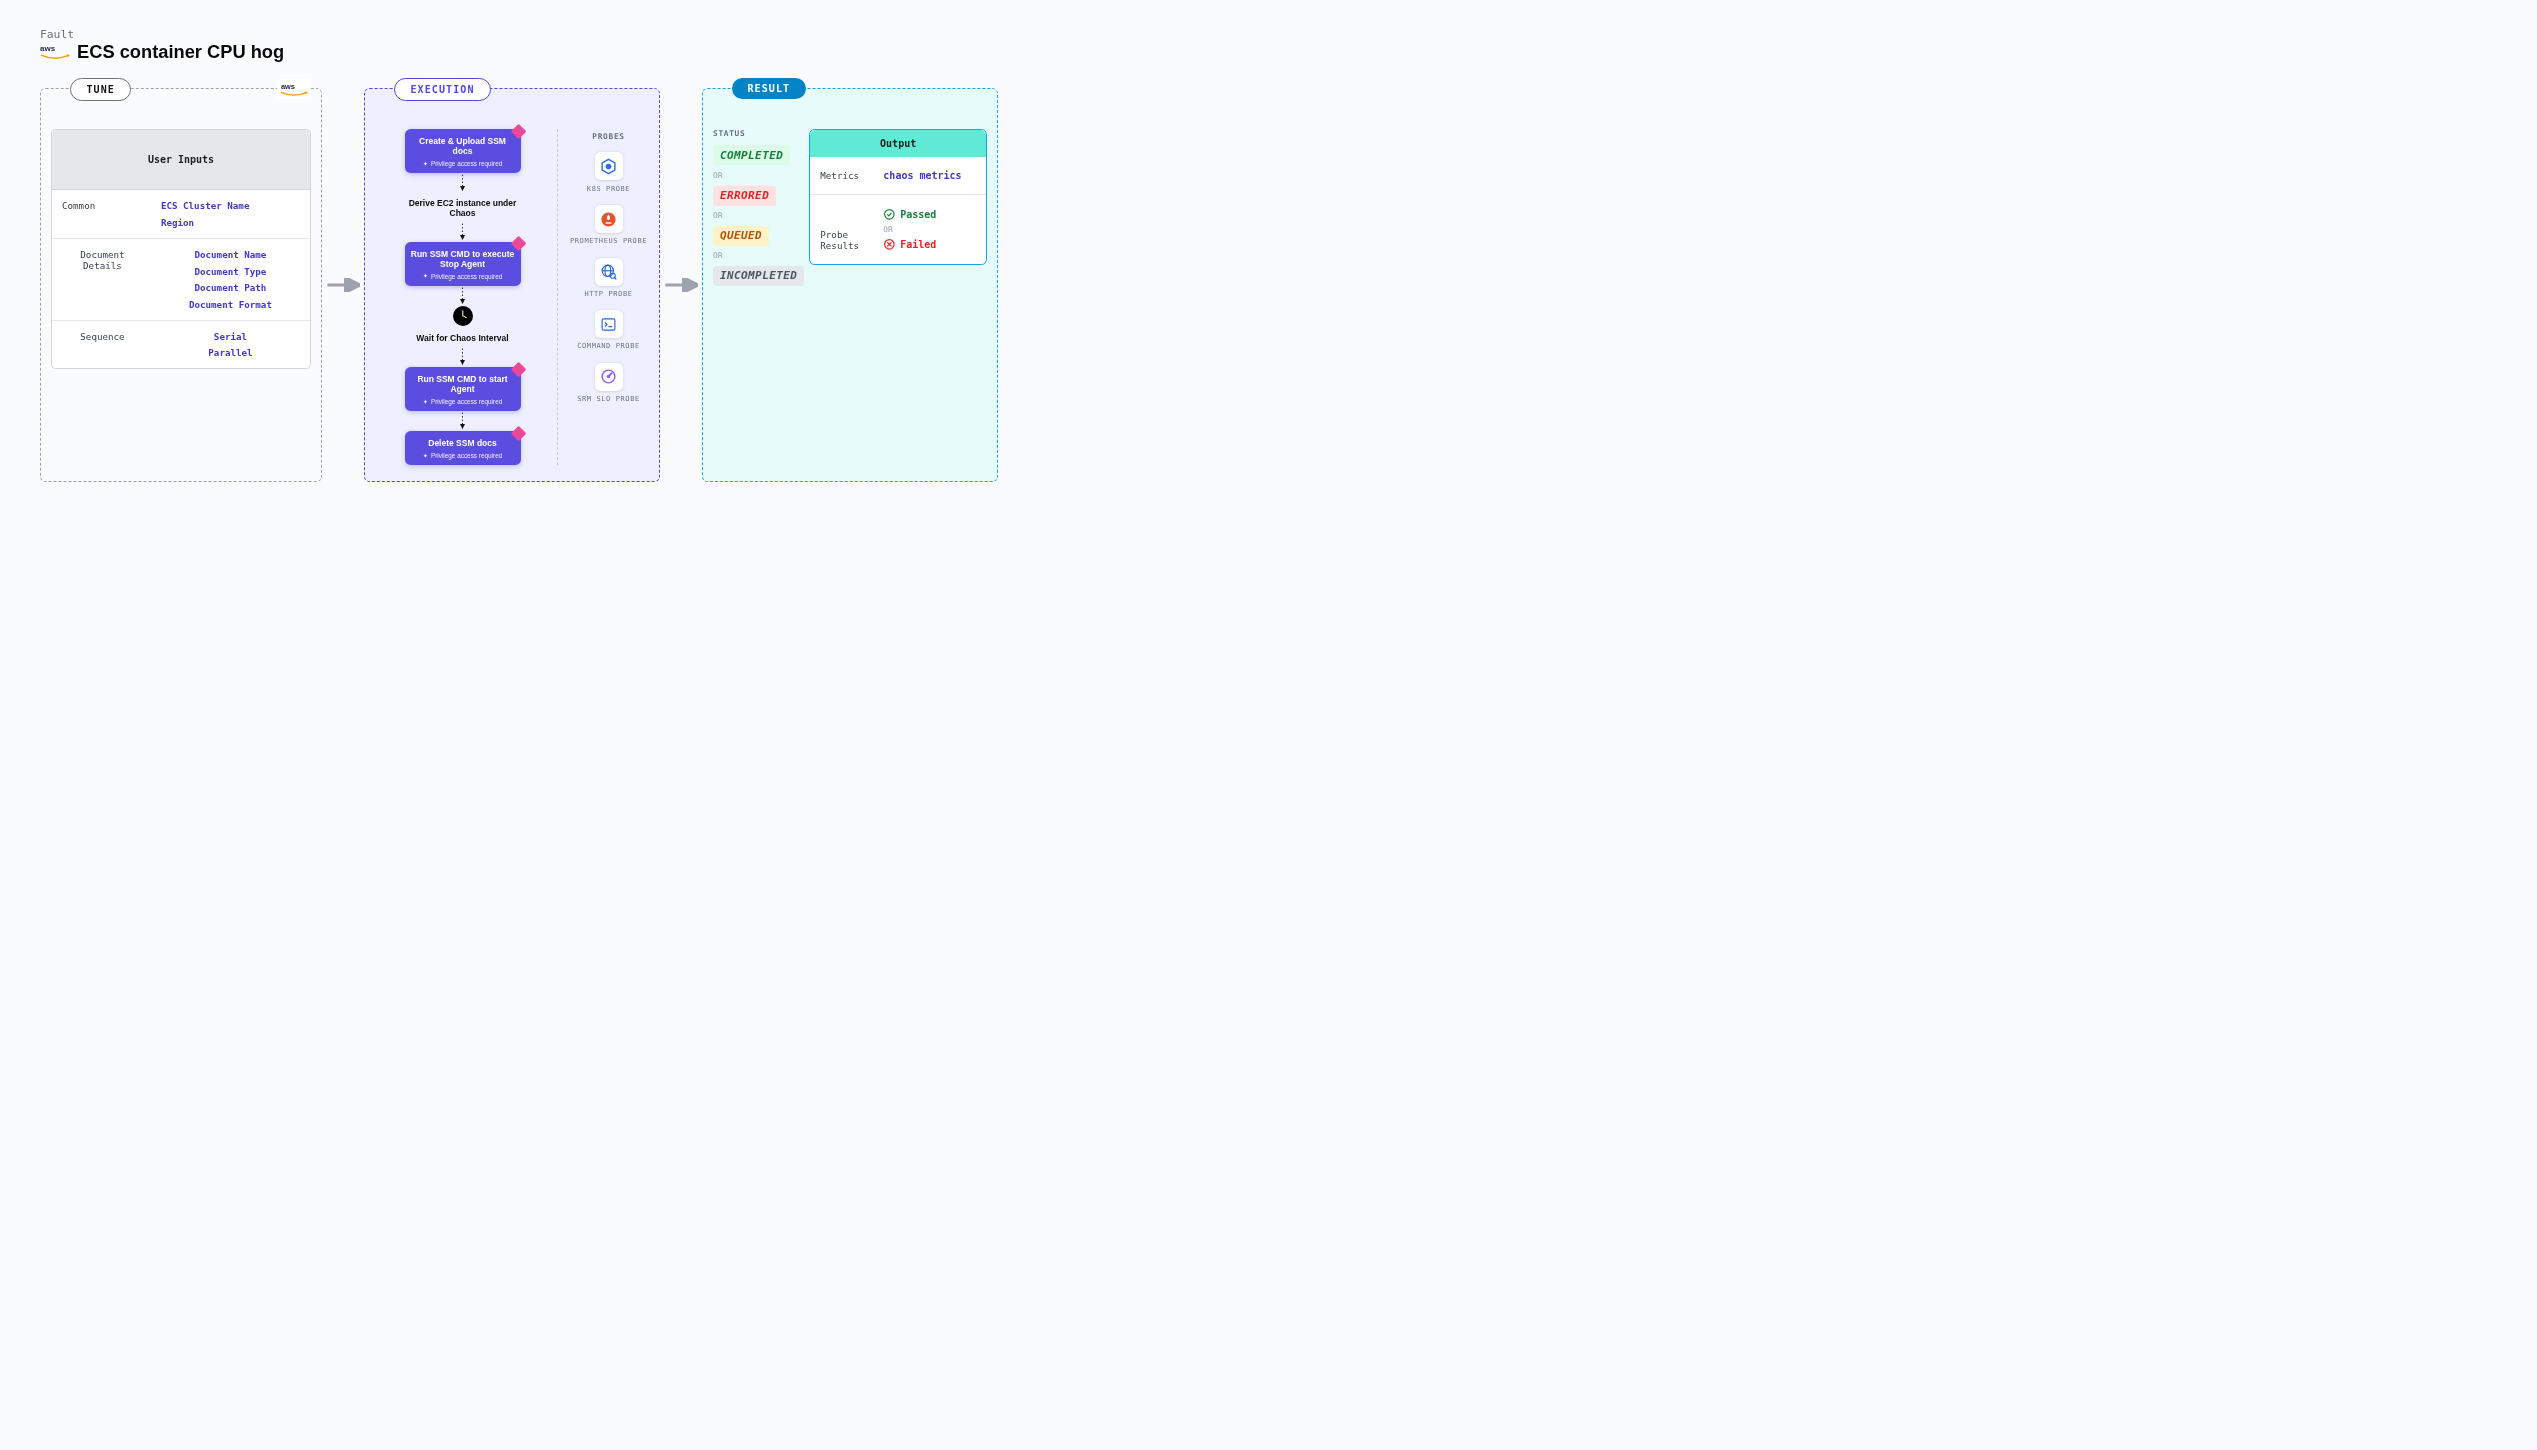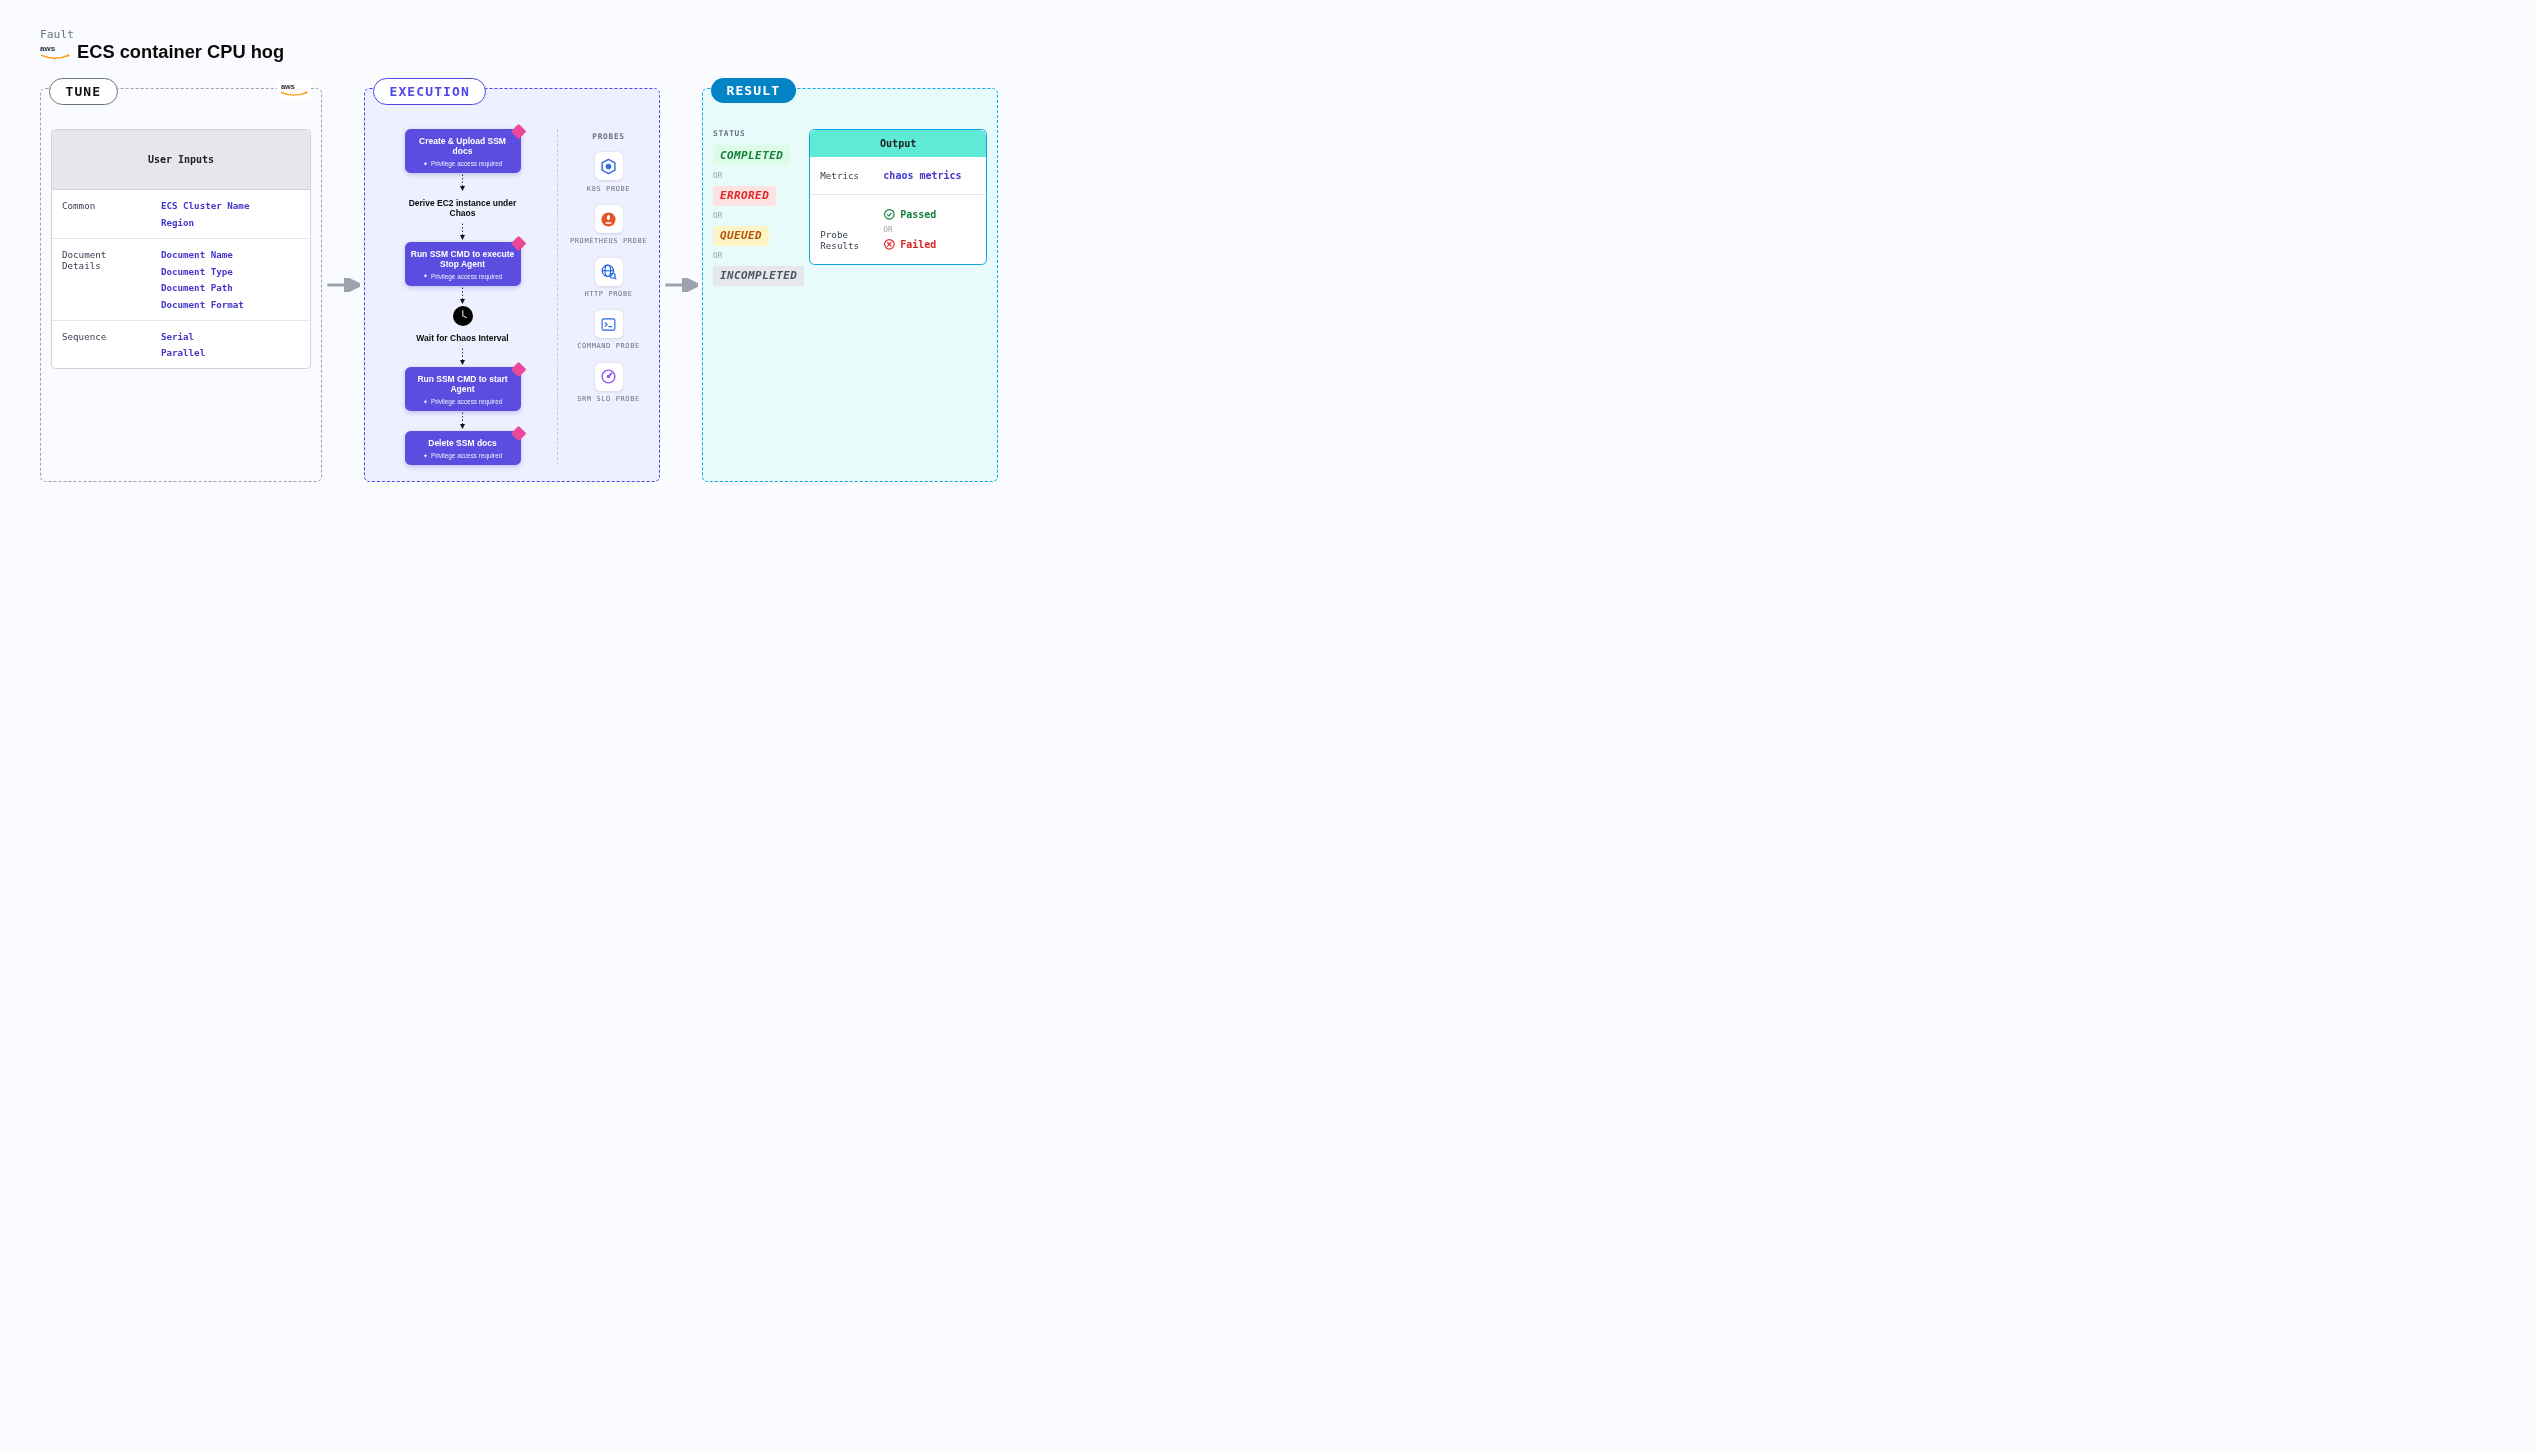--- a/index.html
+++ b/index.html
@@ -30,26 +30,26 @@
   background: #fafbff;
   position: relative;
   padding: 40px 10px 15.5px 10px;
 }
 .panel.tune { width: 282px; }
 .panel.exec { width: 296px; background: #eef0ff; border-color: #4f46e5; }
 .panel.result { width: 296px; background: #e7fbfb; border-color: #0ea5e9; }
 
 .pill {
   position: absolute;
-  top: -11.3px; left: 8px;
+  top: -11.3px; left: 29px;
   padding: 5px 15.5px;
   border-radius: 705px;
   font-family: Consolas, monospace;
   font-weight: 700;
-  font-size: 13px;
+  font-size: 10px;
   letter-spacing: 1.1px;
   background: #fff;
 }
 .pill.tune { border: 1.1px solid #6b7280; color: #111; }
 .pill.exec { border: 1.1px solid #4f46e5; color: #4f46e5; background: #fff; }
 .pill.result { background: #0284c7; color: #fff; border: none; }
 
 .aws-corner { position: absolute; top: -10px; right: 10px; background: #fff; padding: 1.4px 2.8px;}
 
 
@@ -58,21 +58,21 @@
   border-radius: 4.2px;
   background: #fff;
 }
 .tune-box .hdr {
   background: #e5e7eb; text-align: center;
   font-family: Consolas, monospace; font-weight: 600;
   padding: 24px; border-bottom: 0.7px solid #d1d5db;
   border-radius: 4.2px 4.2px 0 0;
 }
 .tune-row { display: flex; padding: 10px 10px; gap: 18px; }
-.tune-row + .tune-row { border-top: 0.7px solid #e5e7eb; }
+.tune-row + .tune-row { border-top: 0.7px solid #e5e7eb; text-align: center; }
 .tune-row .lbl { width: 34%; font-family: Consolas, monospace; color: #374151; font-size: 9.2px; }
 .tune-row .vals { flex: 1; display: flex; flex-direction: column; gap: 5.6px; }
 .tune-row .vals span { font-family: Consolas, monospace; color: #4338ca; font-weight: 600; font-size: 9.2px;}
 
 
 .exec-inner { display: flex; gap: 7px; height: 100%; }
 .flow-col { flex: 1; display: flex; flex-direction: column; align-items: center; gap: 0;}
 .step {
   width: 116px;
   background: #5b4de0;

